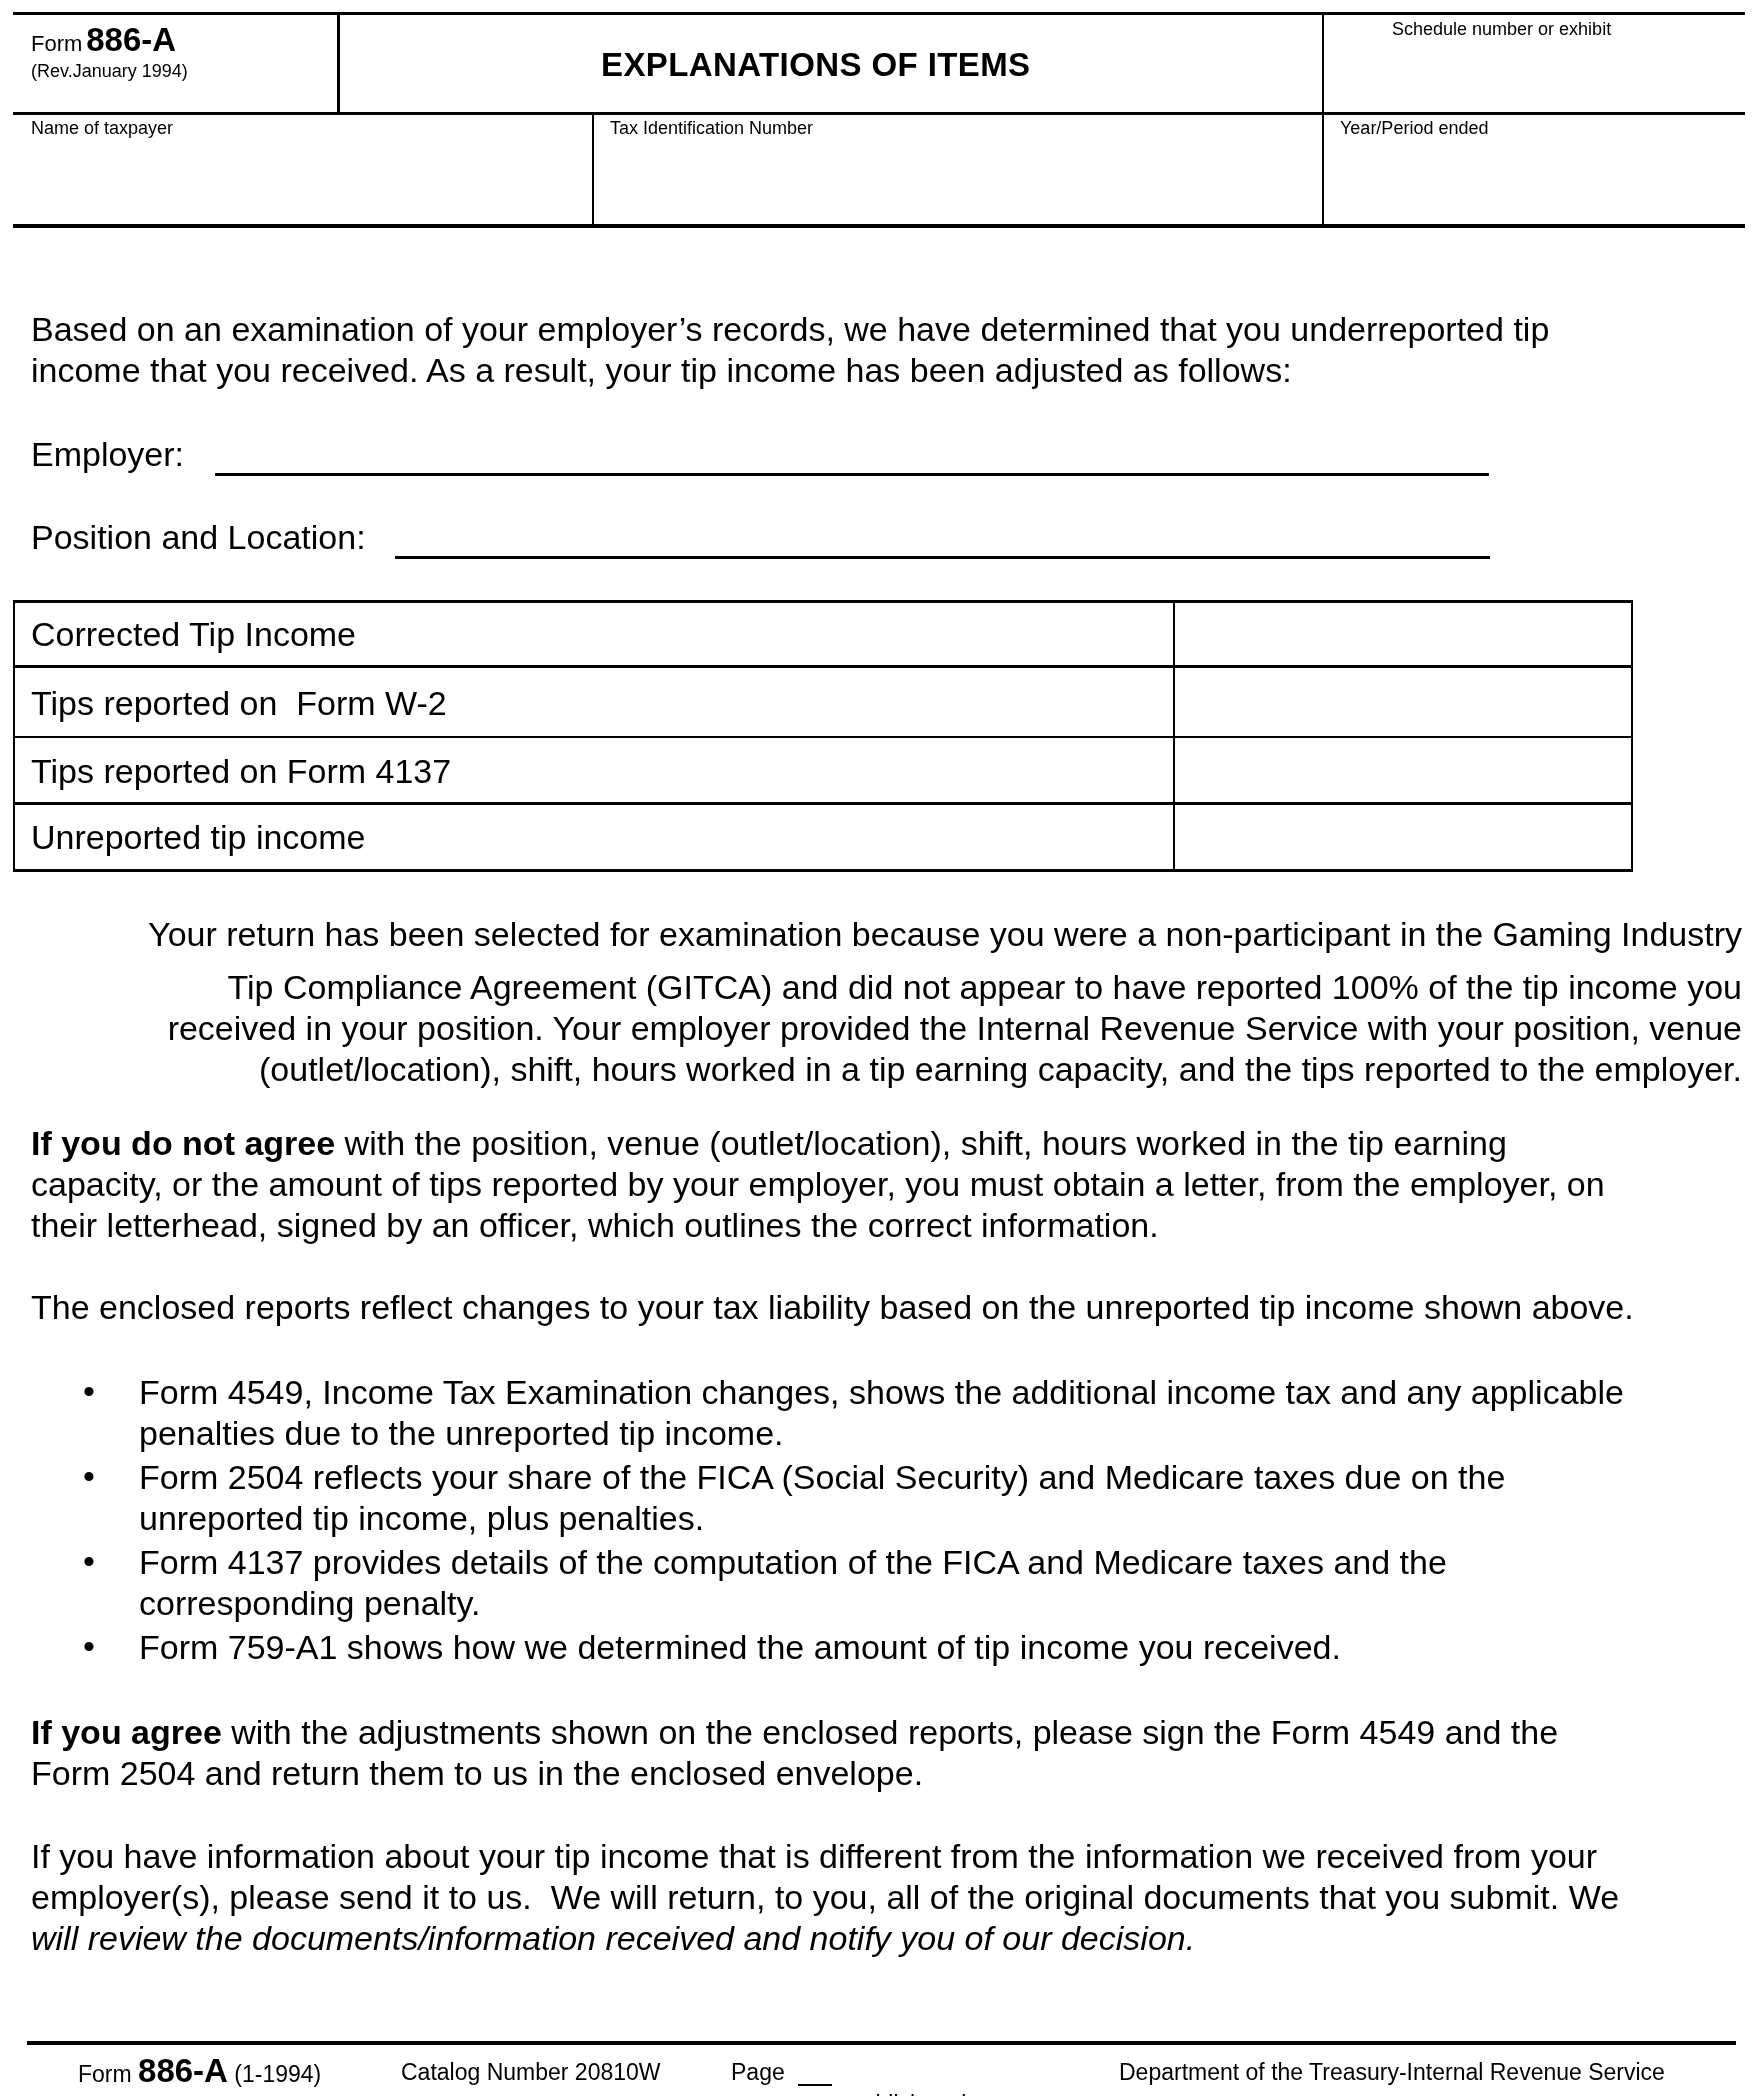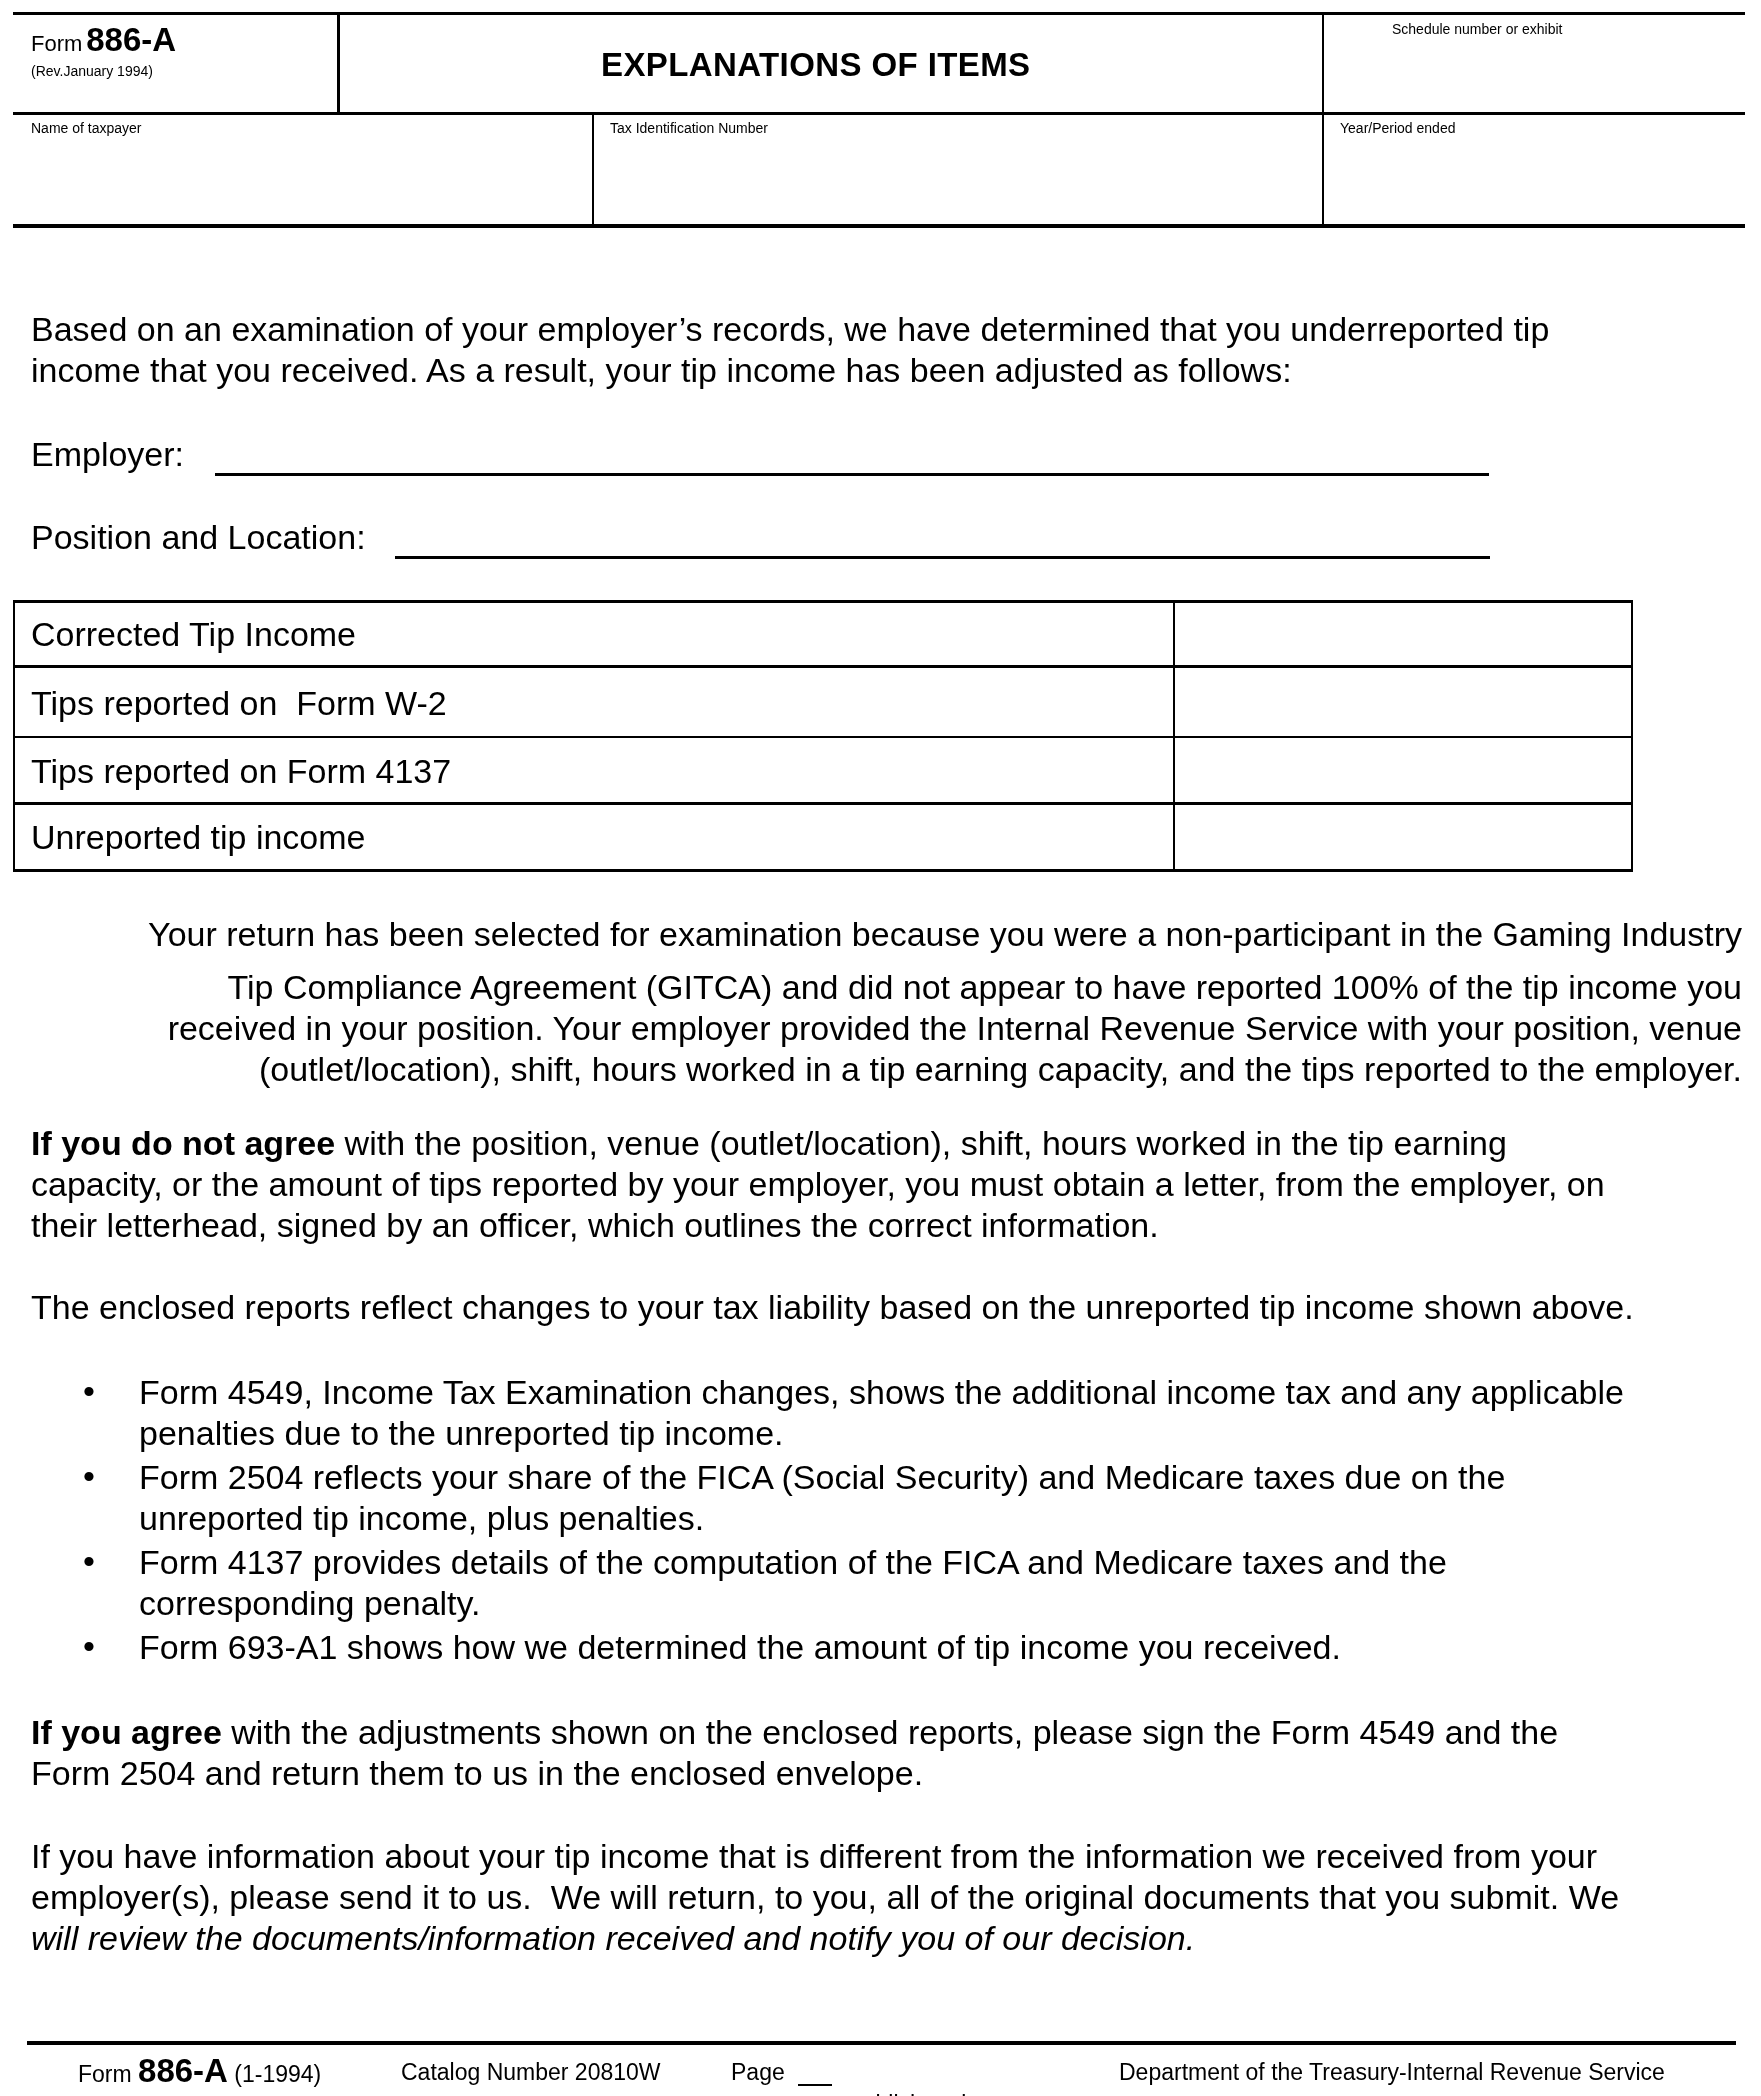--- a/index.html
+++ b/index.html
@@ -3,21 +3,21 @@
 <meta charset="utf-8">
 <style>
   html, body { margin: 0; padding: 0; background: #ffffff; }
   body {
     width: 1762px; height: 2096px; position: relative; overflow: hidden;
     font-family: "Liberation Sans", sans-serif; color: #000;
   }
   .abs { position: absolute; }
   .hline { position: absolute; background: #000; }
   .vline { position: absolute; background: #000; }
-  .small { font-size: 14px; line-height: 25px; white-space: nowrap; }
+  .small { font-size: 18px; line-height: 25px; white-space: nowrap; }
   .body-text { font-size: 34px; line-height: 41px; }
   .para { position: absolute; left: 31px; width: 1711px; }
   .form-word { font-size: 22px; }
   .form-num { font-size: 33px; font-weight: bold; }
   .title { font-size: 33px; font-weight: bold; letter-spacing: 0.4px; }
   .field-line { position: absolute; height: 2.7px; background: #000; }
   .table-label { position: absolute; left: 31px; font-size: 34px; line-height: 41px; }
   .bullet { position: absolute; left: 83px; font-size: 34px; }
   .bullet-text { position: absolute; left: 139px; width: 1605px; font-size: 34px; line-height: 41px; }
   .foot { position: absolute; top: 2055px; font-size: 23px; white-space: nowrap; }
@@ -122,21 +122,21 @@
   </div>
 
   <div class="bullet" style="top:1542px;">•</div>
   <div class="bullet-text" style="top:1542px;">
     <div style="white-space:nowrap;">Form 4137 provides details of the computation of the FICA and Medicare taxes and the</div>
     <div style="white-space:nowrap;">corresponding penalty.</div>
   </div>
 
   <div class="bullet" style="top:1627px;">•</div>
   <div class="bullet-text" style="top:1627px;">
-    <div style="white-space:nowrap;">Form 693-A1 shows how we determined the amount of tip income you received.</div>
+    <div style="white-space:nowrap;">Form 759-A1 shows how we determined the amount of tip income you received.</div>
   </div>
 </div>
 
 <div class="para body-text" style="top:1712px;">
   <div style="white-space:pre;"><b>If you agree</b><span> with the adjustments shown on the enclosed reports, please sign the Form 4549 and the</span></div>
   <div style="white-space:nowrap;">Form 2504 and return them to us in the enclosed envelope.</div>
 </div>
 
 <div class="para body-text" style="top:1836px;">
   <div style="white-space:nowrap;">If you have information about your tip income that is different from the information we received from your</div>

